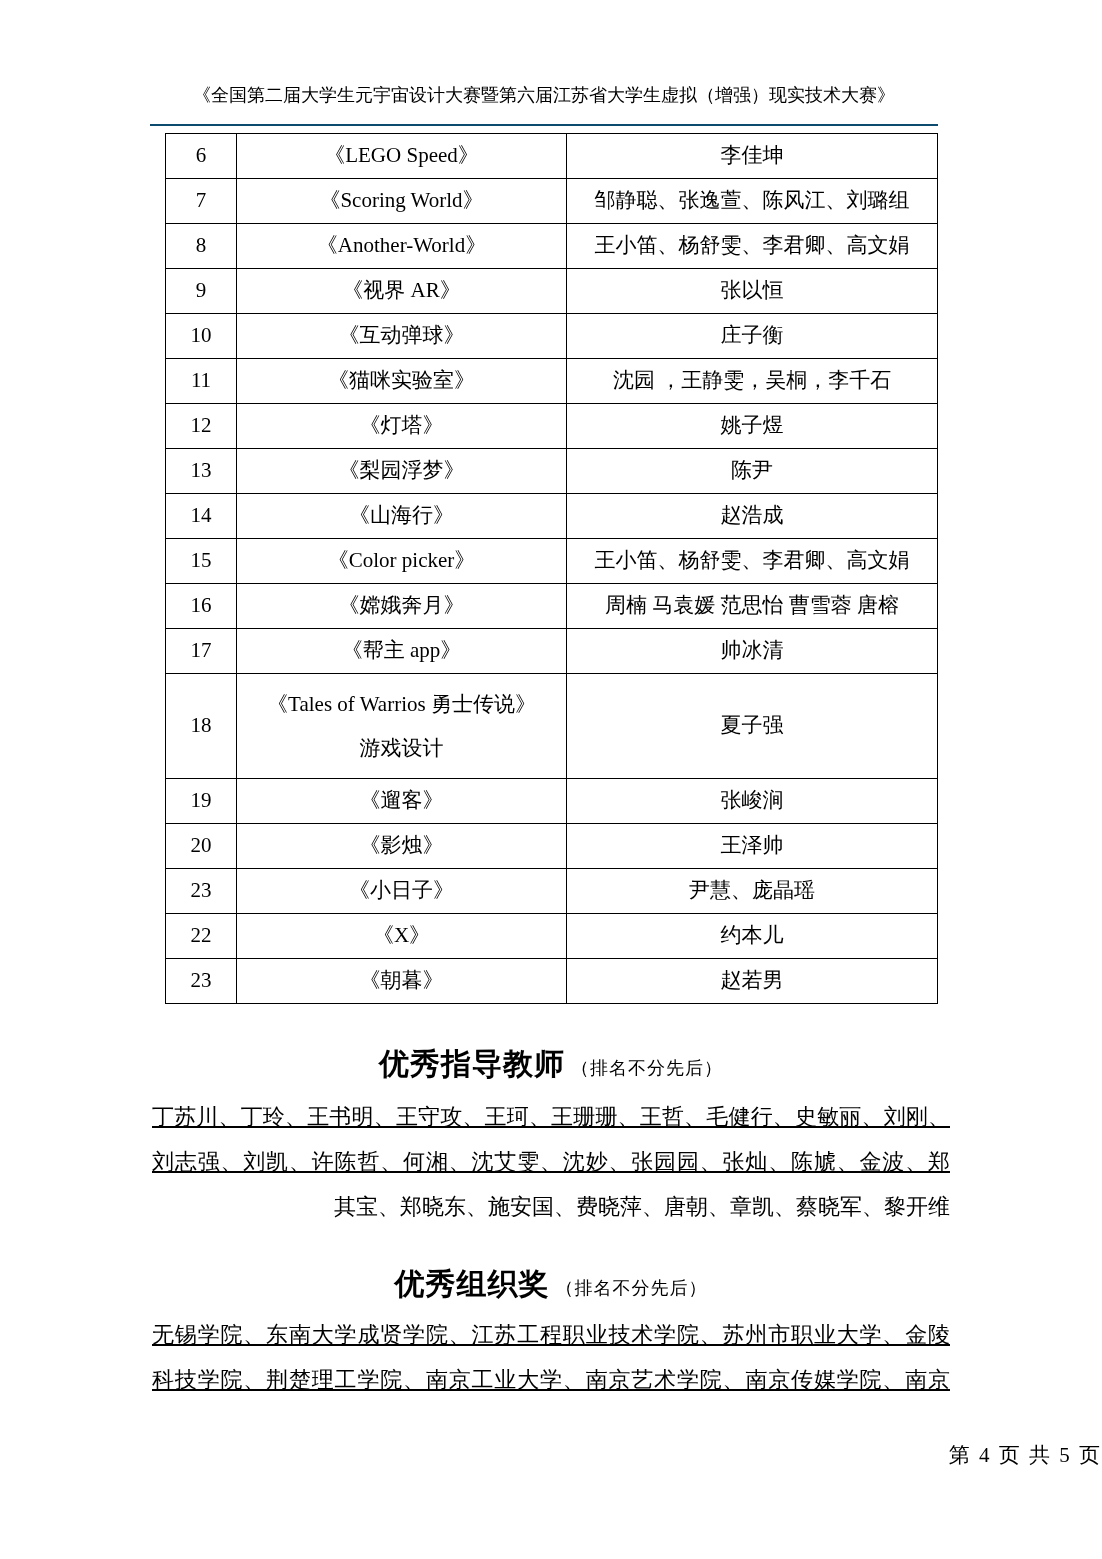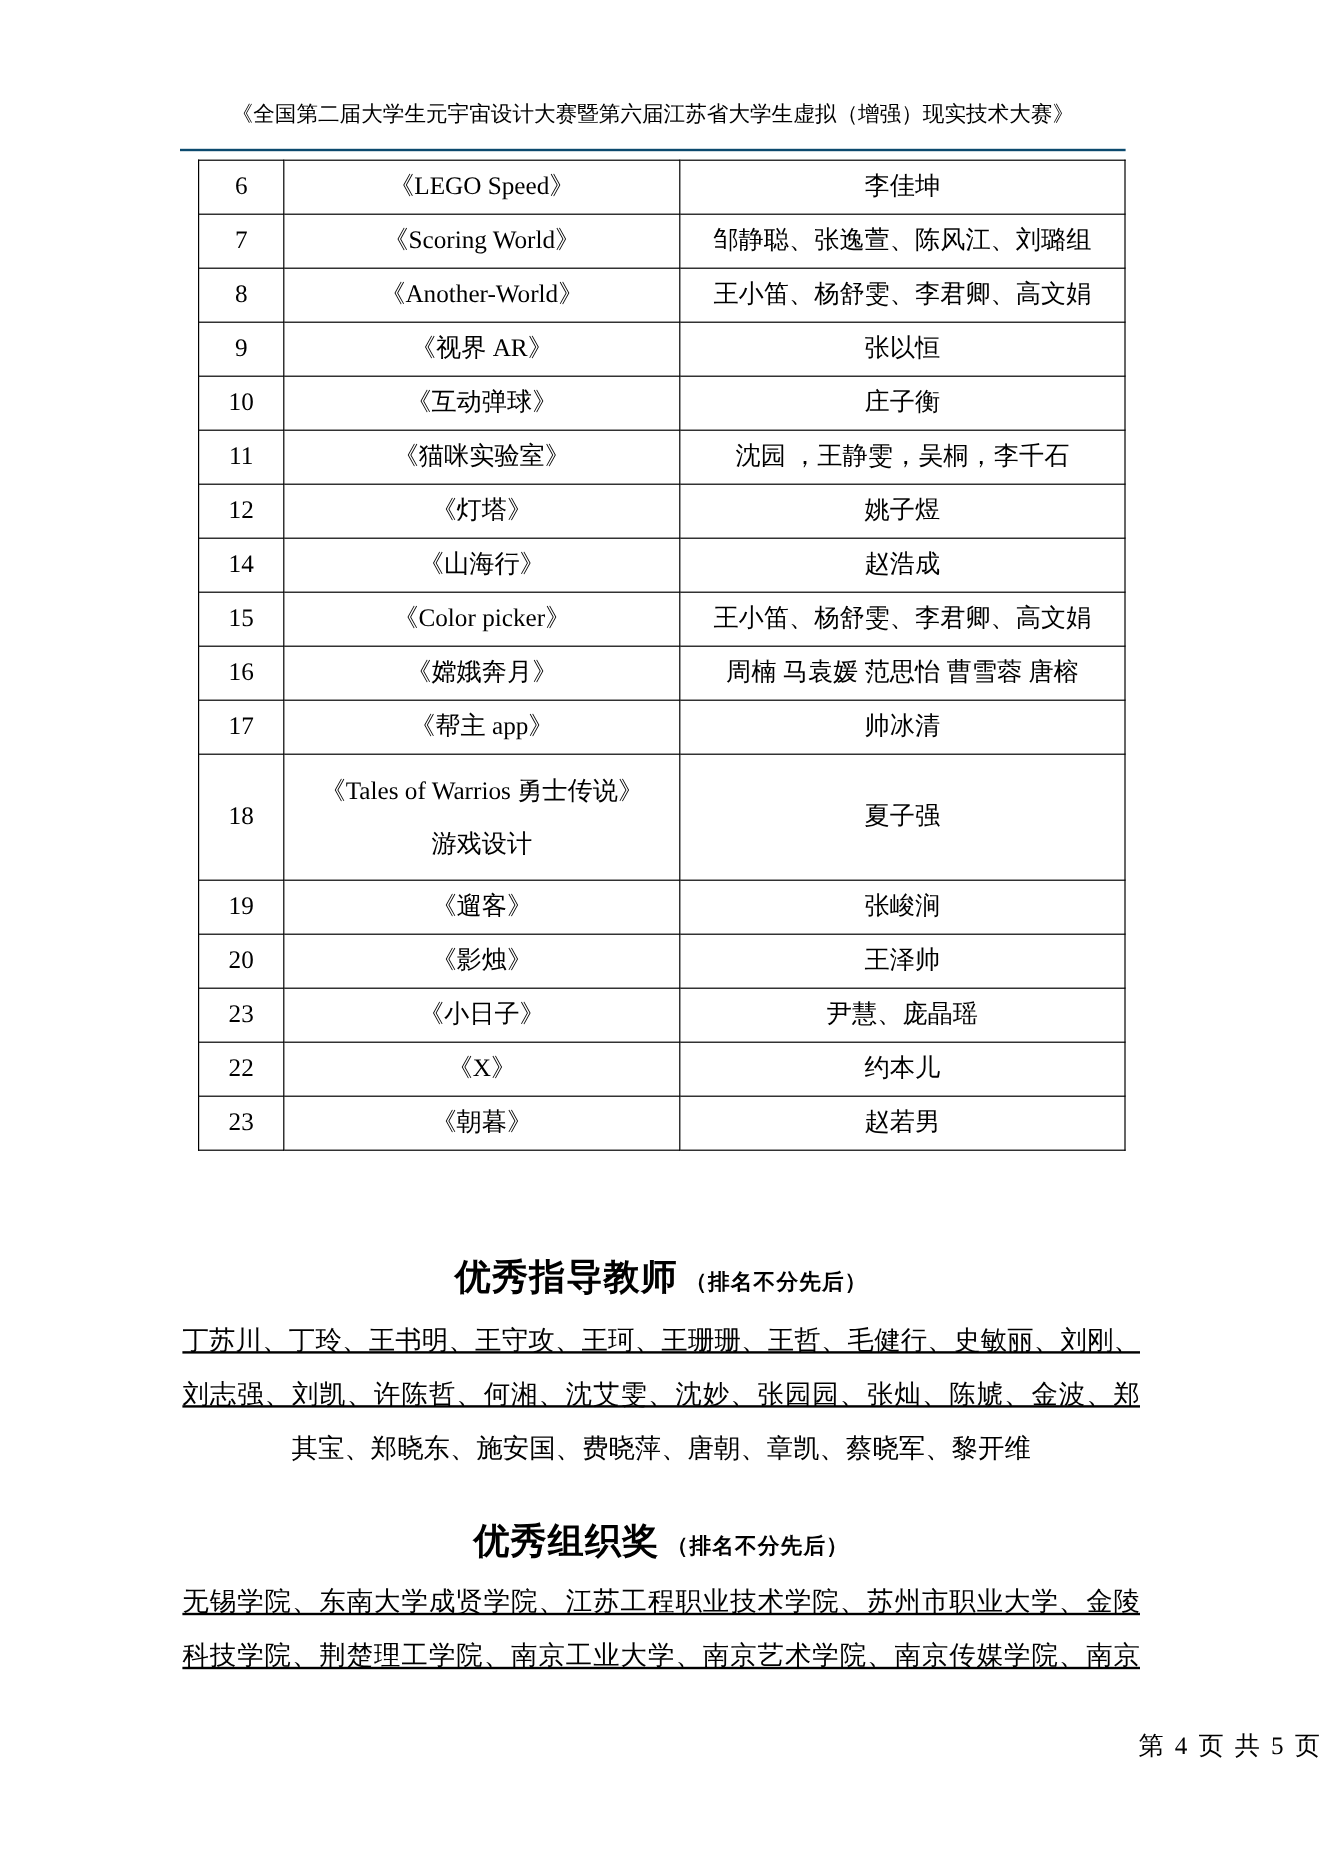--- a/index.html
+++ b/index.html
@@ -66,36 +66,35 @@
   .sec-orgs-heading     { top: 1264px; }
   .section-title {
     font-family: "Liberation Sans", "DejaVu Sans", sans-serif;
     font-weight: bold;
     font-size: 30px;
     letter-spacing: 1px;
   }
   .section-subtitle {
     font-size: 18px;
     letter-spacing: 1px;
-    font-weight: bold;
   }
 
   
   .paragraph {
     position: absolute;
     left: 152px;
     width: 798px;
   }
   .par-teachers { top: 1094px; }
   .par-orgs     { top: 1312px; }
   .par-line {
     height: 45px;
     line-height: 45px;
     font-size: 22px;
-    text-align: center;
+    text-align: right;
     white-space: nowrap;
   }
   .par-line.flush { text-align: justify; text-align-last: justify; text-decoration: underline; }
 
   
   .doc-footer {
     position: absolute;
     top: 1441px;
     left: 0;
     width: 100%;
@@ -156,20 +155,25 @@
           <td class="cell-work">《猫咪实验室》</td>
           <td class="cell-authors">沈园 ，王静雯，吴桐，李千石</td>
         </tr>
 
         <tr>
           <td class="cell-no">12</td>
           <td class="cell-work">《灯塔》</td>
           <td class="cell-authors">姚子煜</td>
         </tr>
 
+        <tr>
+          <td class="cell-no">13</td>
+          <td class="cell-work">《梨园浮梦》</td>
+          <td class="cell-authors">陈尹</td>
+        </tr>
 
         <tr>
           <td class="cell-no">14</td>
           <td class="cell-work">《山海行》</td>
           <td class="cell-authors">赵浩成</td>
         </tr>
 
         <tr>
           <td class="cell-no">15</td>
           <td class="cell-work">《Color picker》</td>

